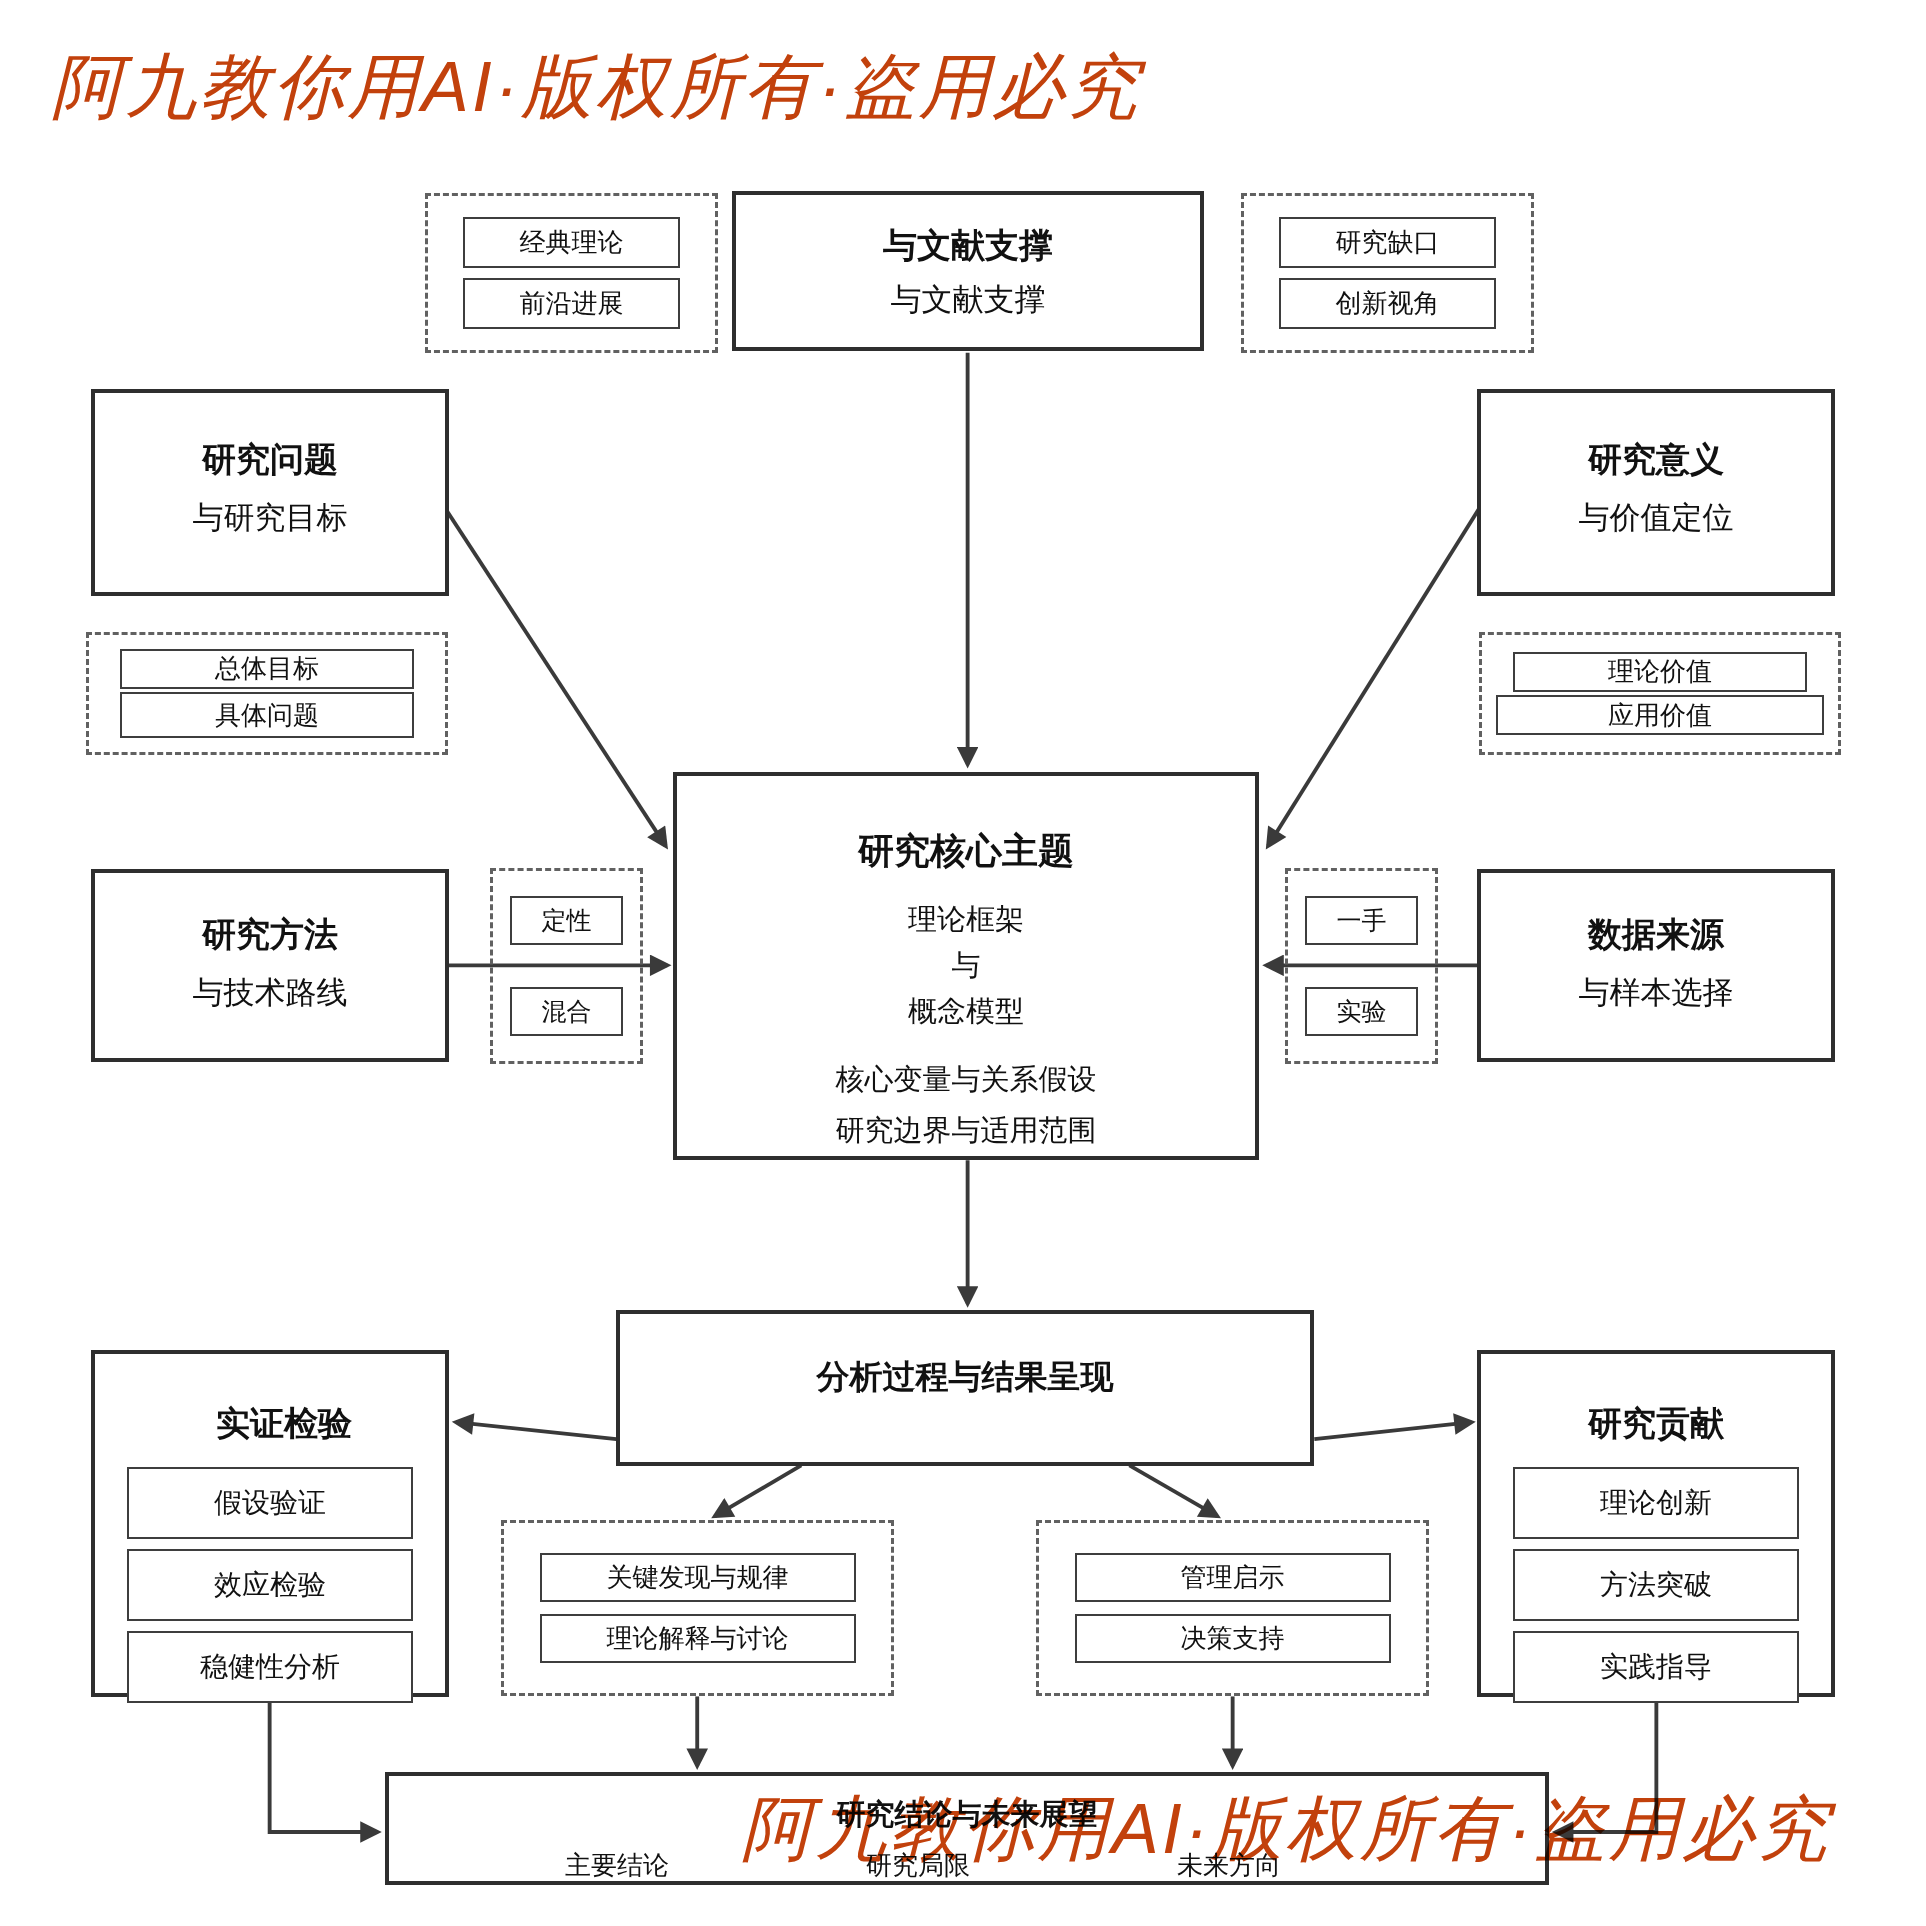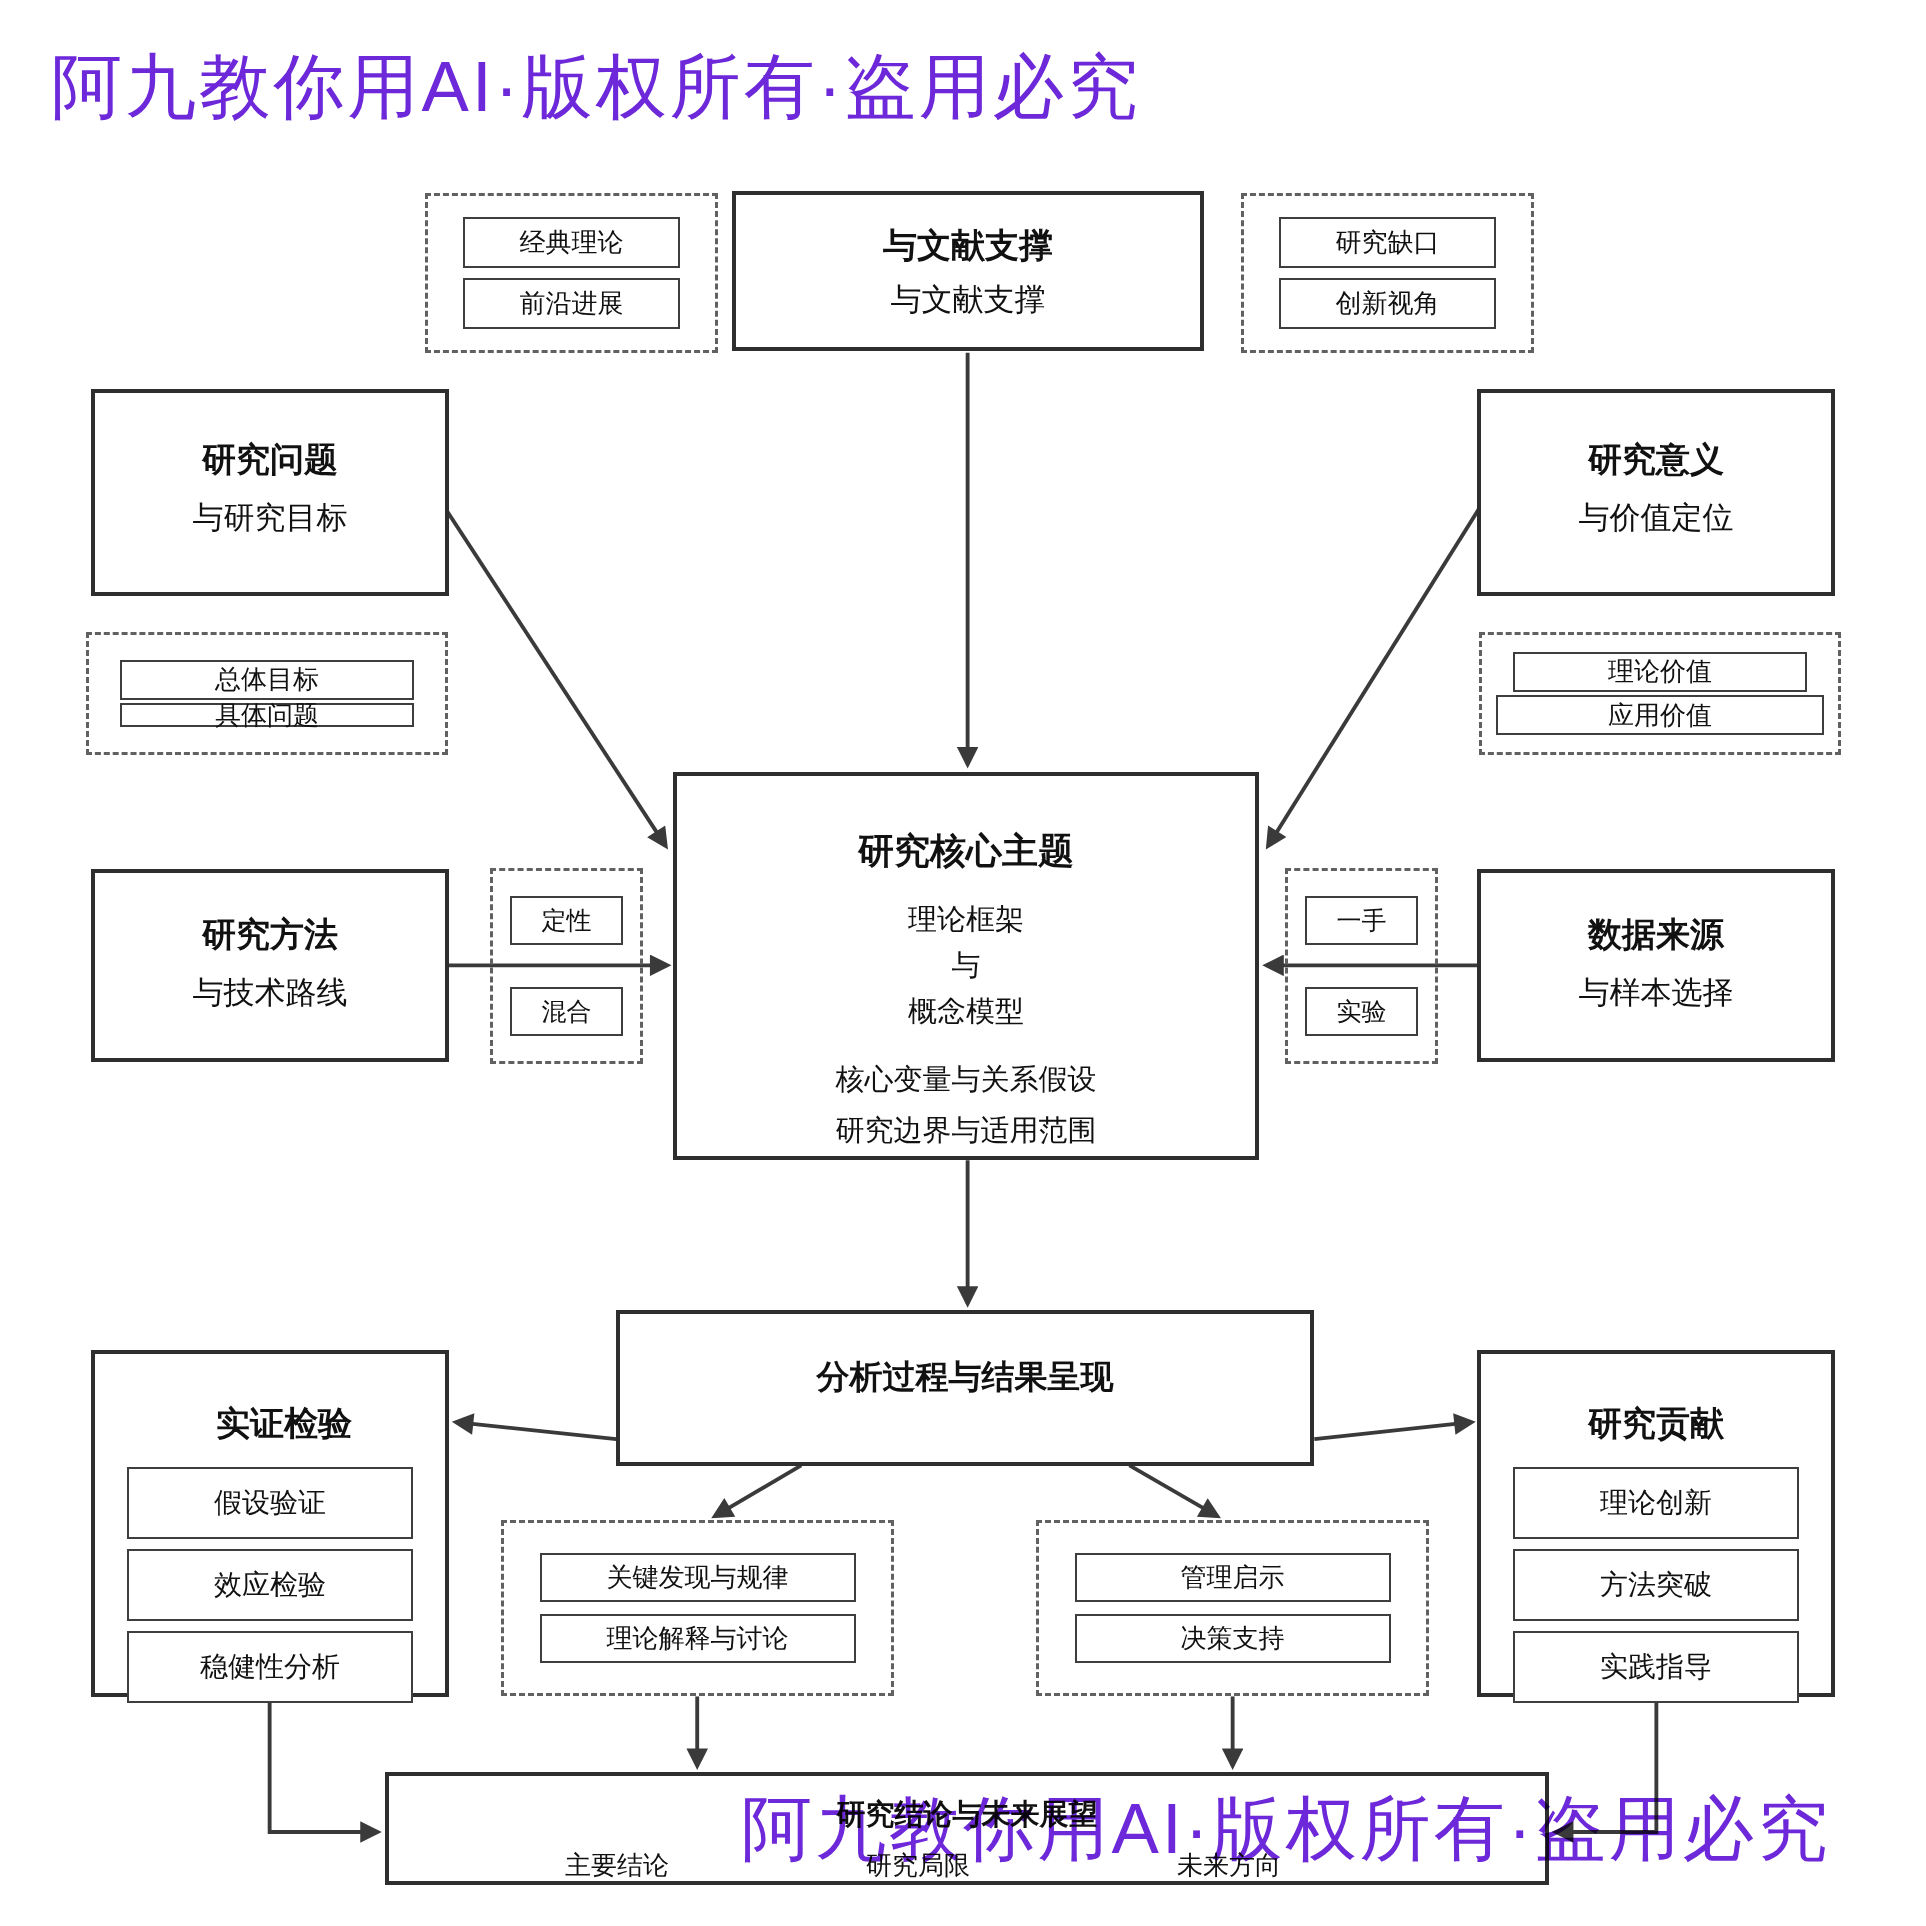--- a/index.html
+++ b/index.html
@@ -16,22 +16,22 @@
     position:absolute;border:3.1px dashed #616161;box-sizing:border-box;z-index:2;
     display:flex;flex-direction:column;align-items:center;justify-content:center;
   }
   .tag{
     border:2.3px solid #3e3e3e;background:#ffffff;box-sizing:border-box;
     display:flex;align-items:center;justify-content:center;font-size:26px;color:#111;
   }
   .box-title{font-weight:700;font-size:34px;line-height:1.1;}
   .box-sub{font-size:31px;margin-top:23px;line-height:1.1;}
   .wm{
-    position:absolute;color:#6d28d9;font-size:71px;letter-spacing:3.1px;white-space:nowrap;
-    z-index:5;mix-blend-mode:multiply;font-weight:500;pointer-events:none;
+    position:absolute;color:#c2410c;font-size:71px;letter-spacing:3.1px;white-space:nowrap;
+    z-index:5;mix-blend-mode:multiply;font-weight:500;pointer-events:none;font-style:italic;
   }
   .core-line{font-size:29px;line-height:1.15;}
   .items-col{position:absolute;left:32px;right:32px;display:flex;flex-direction:column;gap:10px;}
   .item-row{height:68px;border:2.3px solid #3e3e3e;background:#fff;display:flex;align-items:center;justify-content:center;font-size:28px;}
   .conc-label{position:absolute;font-size:26px;transform:translateX(-50%);white-space:nowrap;}
 </style>
 </head>
 <body>
 
 <div id="canvas">
@@ -82,21 +82,21 @@
     <div class="box-sub">与研究目标</div>
   </div>
 
   <div class="box" style="left:1477px;top:389px;width:358px;height:207px;">
     <div class="box-title" style="margin-top:48px;">研究意义</div>
     <div class="box-sub">与价值定位</div>
   </div>
 
   <div class="dashedbox" style="left:86px;top:632px;width:362px;height:123px;gap:3.9px;">
     <div class="tag" style="width:294px;height:40px;">总体目标</div>
-    <div class="tag" style="width:294px;height:24px;">具体问题</div>
+    <div class="tag" style="width:294px;height:46px;">具体问题</div>
   </div>
 
   <div class="dashedbox" style="left:1479px;top:632px;width:362px;height:123px;gap:3.9px;">
     <div class="tag" style="width:294px;height:40px;">理论价值</div>
     <div class="tag" style="width:328px;height:40px;">应用价值</div>
   </div>
 
   <div class="box" style="left:673px;top:772px;width:586px;height:388px;">
     <div class="box-title" style="margin-top:55px;font-size:36px;">研究核心主题</div>
     <div class="core-line" style="margin-top:32px;">理论框架</div>

